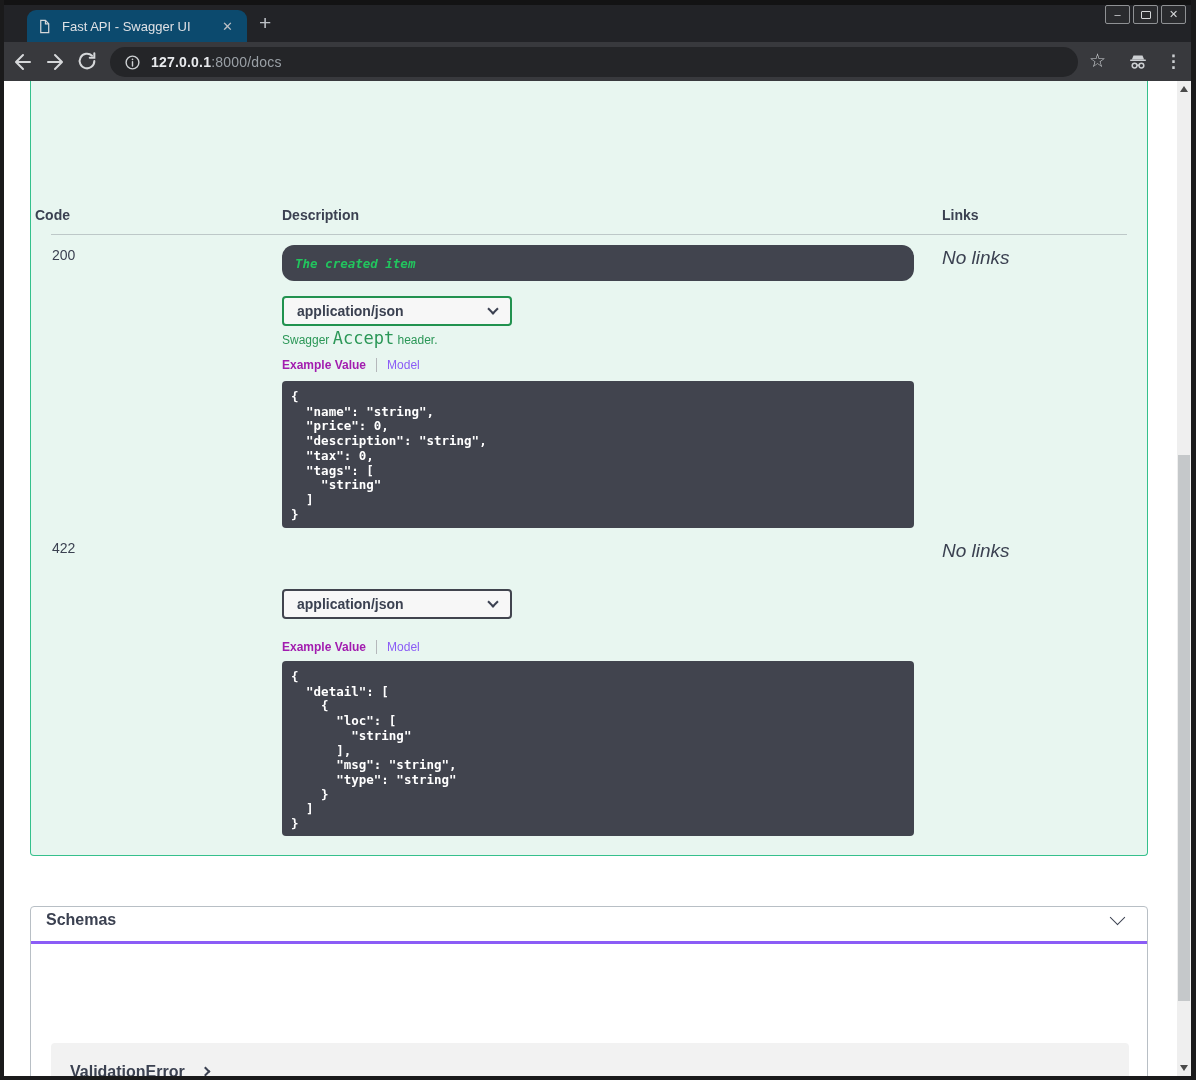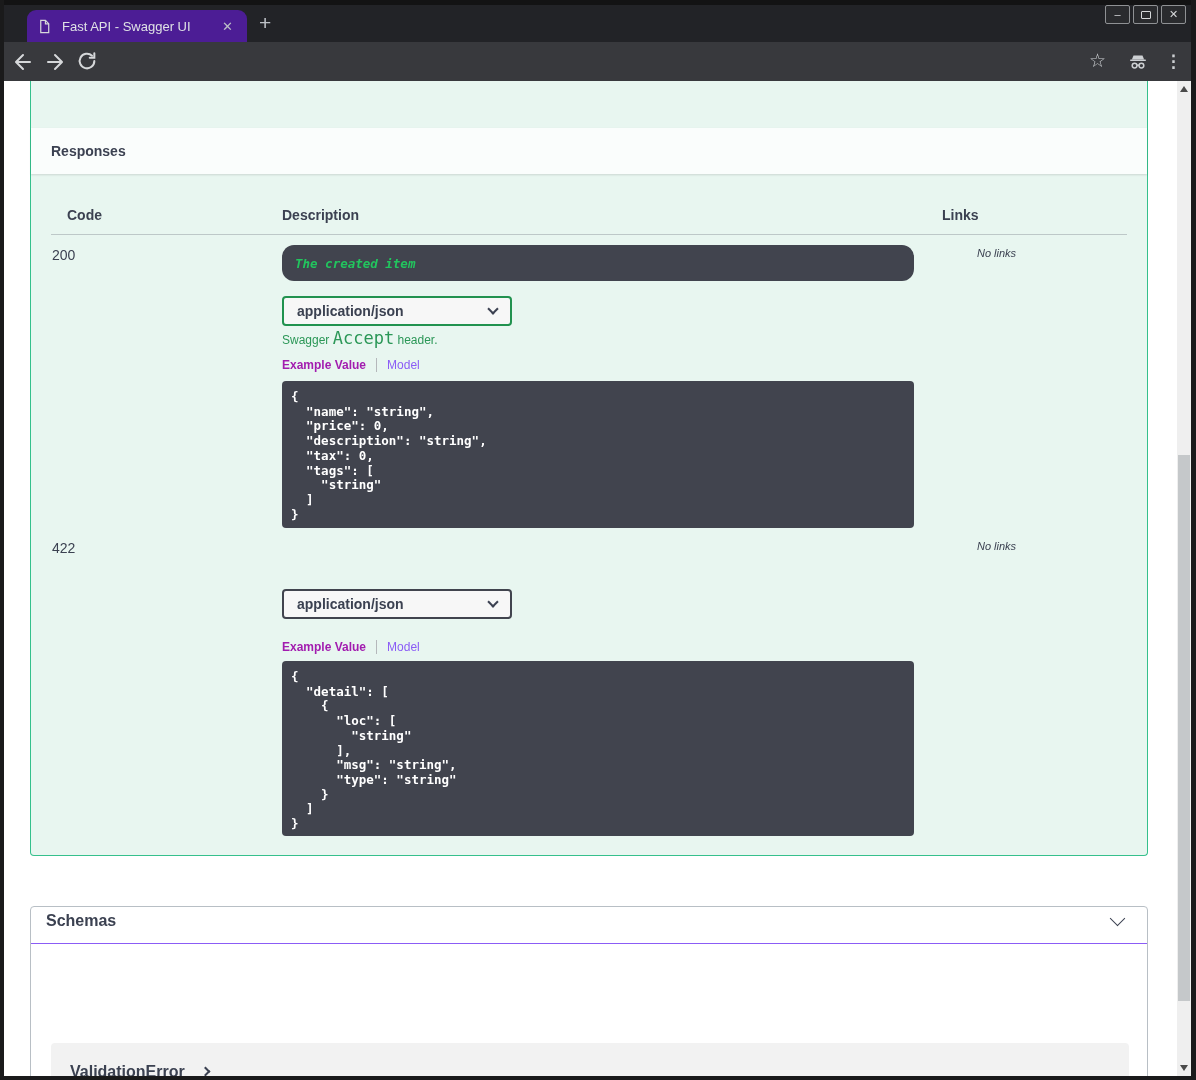--- a/index.html
+++ b/index.html
@@ -7,21 +7,21 @@
   body { position:relative; background:#fff; font-family:"Liberation Sans", sans-serif; overflow:hidden; }
 
   
   .topstrip { position:absolute; left:0; top:0; width:1196px; height:5px; background:#131314; z-index:30; }
   .edge-left { position:absolute; left:0; top:0; width:4px; height:1080px; background:#1a1a1b; z-index:30; }
   .edge-right { position:absolute; right:0; top:0; width:5px; height:1080px; background:#1a1a1b; z-index:30; }
   .edge-bottom { position:absolute; left:0; bottom:0; width:1196px; height:4px; background:#1a1a1b; z-index:30; }
 
   
   .tabbar { position:absolute; left:0; top:5px; width:1196px; height:37px; background:#222327; }
-  .tab { position:absolute; left:27px; top:5px; width:220px; height:32px; background:#4c1d95;
+  .tab { position:absolute; left:27px; top:5px; width:220px; height:32px; background:#0c4a6e;
          border-radius:9px 9px 0 0; display:flex; align-items:center; padding:0 10px; }
   .tab-title { color:#dfe1e5; font-size:13px; margin-left:10px; flex:1; white-space:nowrap; overflow:hidden; }
   .tab-close { color:#bdc1c6; font-size:13px; line-height:1; padding:2px 4px; }
   .newtab { position:absolute; left:259px; top:7px; color:#bdc1c6; font-size:21px; font-weight:400; line-height:1; }
   .win-controls { position:absolute; right:10px; top:0px; display:flex; gap:3px; }
   .winbtn { width:25px; height:19px; border:1px solid #8f9194; border-radius:2px; color:#d6d8da;
             display:flex; align-items:center; justify-content:center; font-size:11px; line-height:1; background:#2a2b2e; }
   .maxbox { display:block; width:10px; height:8px; border:1.5px solid #d6d8da; border-radius:1px; }
 
   
@@ -40,25 +40,25 @@
   
   .content { position:absolute; left:4px; top:81px; width:1173px; height:995px; background:#fff; overflow:hidden; }
 
   .panel { position:absolute; left:26px; top:0; width:1118px; height:775px; background:#e8f6f0;
            border:1px solid #35c08c; border-top:none; border-radius:0 0 4px 4px; }
   .band { position:absolute; left:0; top:47px; width:100%; height:46px; background:#fafdfc;
           box-shadow:0 1px 2px rgba(0,0,0,.13); display:flex; align-items:center; padding-left:20px; }
   .band-title { font-size:14px; font-weight:bold; color:#3b4151; }
 
   .colhead { position:absolute; font-size:14px; font-weight:bold; color:#3b4151; top:126px; }
-  .col-code { left:36px; } .col-desc { left:251px; } .col-links { left:911px; }
+  .col-code { left:4px; } .col-desc { left:251px; } .col-links { left:911px; }
   .thead-line { position:absolute; left:20px; right:20px; top:153px; border-bottom:1px solid rgba(59,65,81,.25); }
 
   .row-code { position:absolute; left:21px; font-size:14px; color:#3b4151; }
-  .row-links { position:absolute; left:946px; font-size:11px; font-style:italic; color:#3b4151; }
+  .row-links { position:absolute; left:911px; font-size:19px; font-style:italic; color:#3b4151; }
 
   .descbox { position:absolute; left:251px; width:632px; height:36px; background:#41444e; border-radius:12px;
              color:#22c55e; font-family:"DejaVu Sans Mono", monospace; font-style:italic; font-weight:bold;
              font-size:12.5px; display:flex; align-items:center; padding-left:13px; }
 
   .mselect { position:absolute; left:251px; width:230px; height:30px; background:#f7f7f7; border-radius:4px;
              display:flex; align-items:center; justify-content:space-between; padding:0 13px;
              font-size:14px; font-weight:bold; color:#3b4151; cursor:pointer; }
   .sel-green { border:2px solid #21924f; }
   .sel-dark  { border:2px solid #41444e; }
@@ -81,21 +81,21 @@
   .r1-code   { top:166px; } .r1-links { top:166px; } .r1-descbox { top:164px; }
   .r1-select { top:215px; } .r1-note  { top:247px; } .r1-tabs    { top:277px; }
   .r1-block  { top:300px; height:147px; }
   .r2-code   { top:459px; } .r2-links { top:459px; } .r2-descbox { top:457px; }
   .r2-select { top:508px; } .r2-tabs  { top:559px; }
   .r2-block  { top:580px; height:175px; }
 
   
   .schemas { position:absolute; left:26px; top:825px; width:1118px; height:262px; background:#fff;
              border:1px solid #b8bfc5; border-radius:4px; }
-  .schemas-header { height:37px; border-bottom:1px solid #8b5cf6; display:flex; align-items:center;
+  .schemas-header { height:37px; border-bottom:3px solid #8b5cf6; display:flex; align-items:center;
                     justify-content:space-between; padding:0 24px 8px 15px; }
   .schemas-title { font-size:16px; font-weight:bold; color:#3b4151; }
   .chev-down-lg { width:11px; height:11px; border-right:1.5px solid #3b4151; border-bottom:1.5px solid #3b4151;
                   transform:rotate(45deg); margin-top:-5px; }
   .model-card { position:absolute; left:20px; width:1078px; height:57px; background:#f2f2f2; border-radius:4px;
                 display:flex; align-items:center; padding-left:19px; gap:17px; cursor:pointer; }
   .card-item { top:59px; } .card-verr { top:136px; }
   .model-name { font-size:16px; font-weight:bold; color:#3b4151; }
   .chev-right { width:7px; height:7px; border-right:2px solid #3b4151; border-bottom:2px solid #3b4151;
                 transform:rotate(-45deg); }
@@ -147,40 +147,47 @@
         <path d="M12 5l7 7-7 7"></path>
       </svg>
   </span>
   <span class="nav-icon" style="left:76px;">
     <svg width="22" height="22" viewBox="0 0 24 24" fill="none" stroke="#d6d8da" stroke-width="2.2" stroke-linecap="round">
         <path d="M20 12a8 8 0 1 1-2.5-5.8"></path>
         <path d="M20 3.5v5h-5" fill="none"></path>
       </svg>
   </span>
 
+  <div class="urlbar">
+    <span class="url-info">
+      <svg width="17" height="17" viewBox="0 0 24 24" fill="none" stroke="#cdd0d3" stroke-width="2">
+          <circle cx="12" cy="12" r="9"></circle>
+          <path d="M12 11v6" stroke-linecap="round"></path>
+          <circle cx="12" cy="7.5" r="1.2" fill="#cdd0d3" stroke="none"></circle>
+        </svg>
+    </span>
+    <span class="url-text"><span class="url-host">127.0.0.1</span><span class="url-rest">:8000/docs</span></span>
+  </div>
 
   <span class="tb-right-icon" style="left:1089px;"><span class="star-glyph">☆</span></span>
   <span class="tb-right-icon" style="left:1126px; top:8px;">
     <svg width="24" height="24" viewBox="0 0 24 24" fill="#cdd0d3">
         <path d="M7.5 5.5h9l1.6 4H5.9z"></path>
         <rect x="4" y="9.5" width="16" height="1.6" rx=".8"></rect>
         <circle cx="8.6" cy="15.6" r="2.4" fill="none" stroke="#cdd0d3" stroke-width="1.5"></circle>
         <circle cx="15.4" cy="15.6" r="2.4" fill="none" stroke="#cdd0d3" stroke-width="1.5"></circle>
         <path d="M10.8 15.2h2.4" stroke="#cdd0d3" stroke-width="1.4"></path>
       </svg>
   </span>
   <span class="tb-right-icon" style="left:1165px; top:11px;"><span class="dots-glyph">⋮</span></span>
 </div>
 
 <div class="content">
 
   <div class="panel">
-    <div class="band">
-      <span class="band-title">Responses</span>
-    </div>
 
     <span class="colhead col-code">Code</span>
     <span class="colhead col-desc">Description</span>
     <span class="colhead col-links">Links</span>
     <div class="thead-line"></div>
 
     <span class="row-code r1-code">200</span>
     <div class="descbox r1-descbox">The created item</div>
     <span class="row-links r1-links">No links</span>
 

